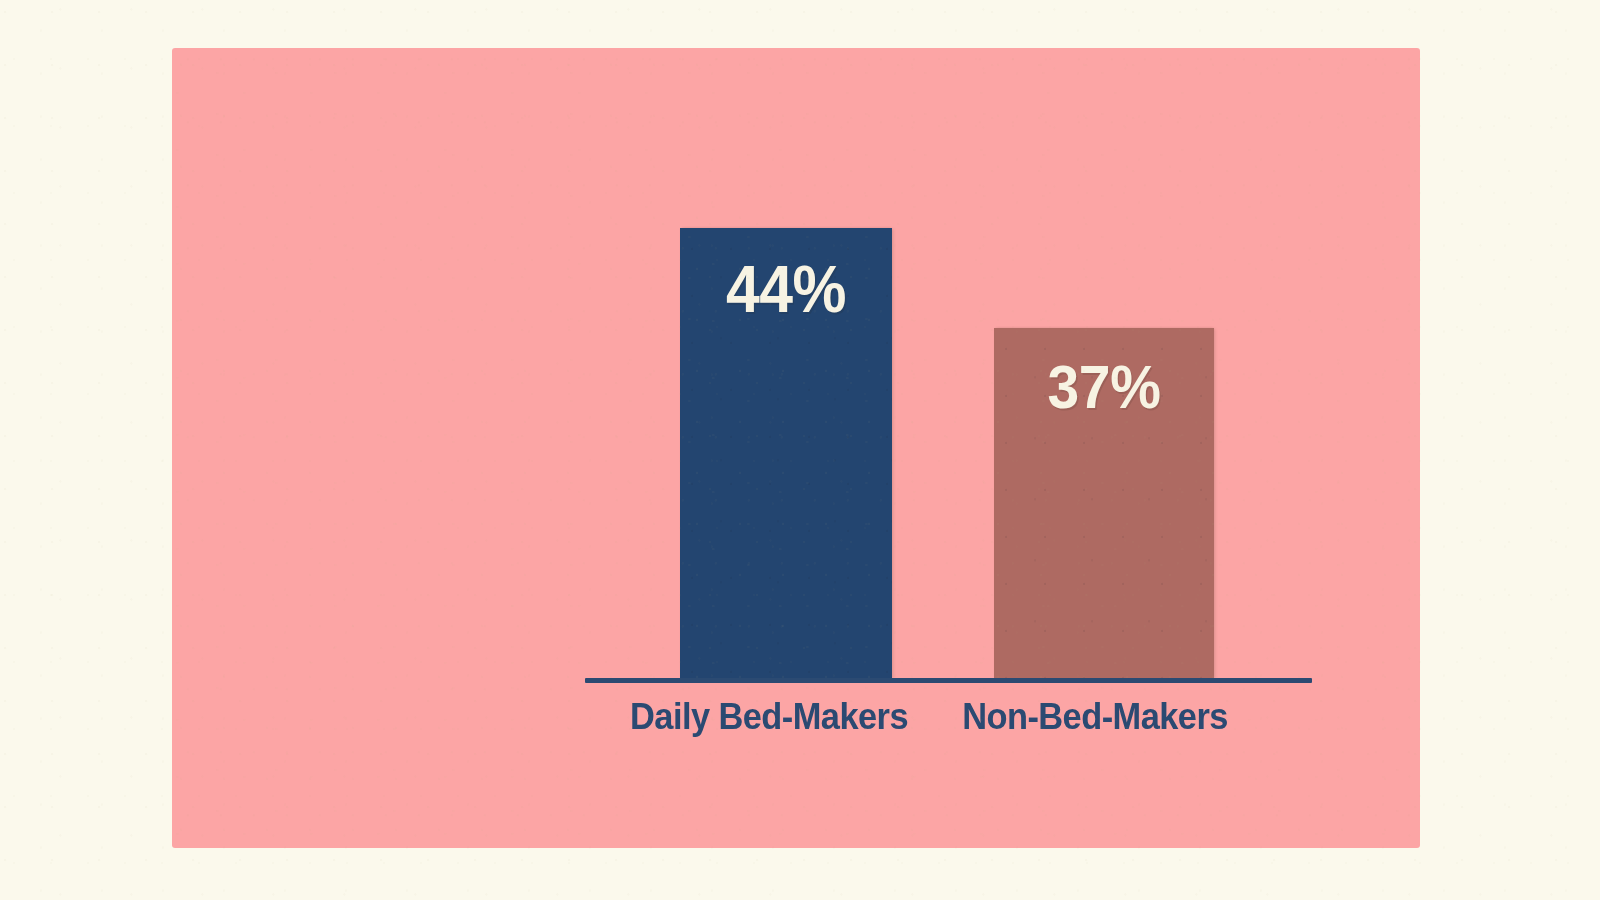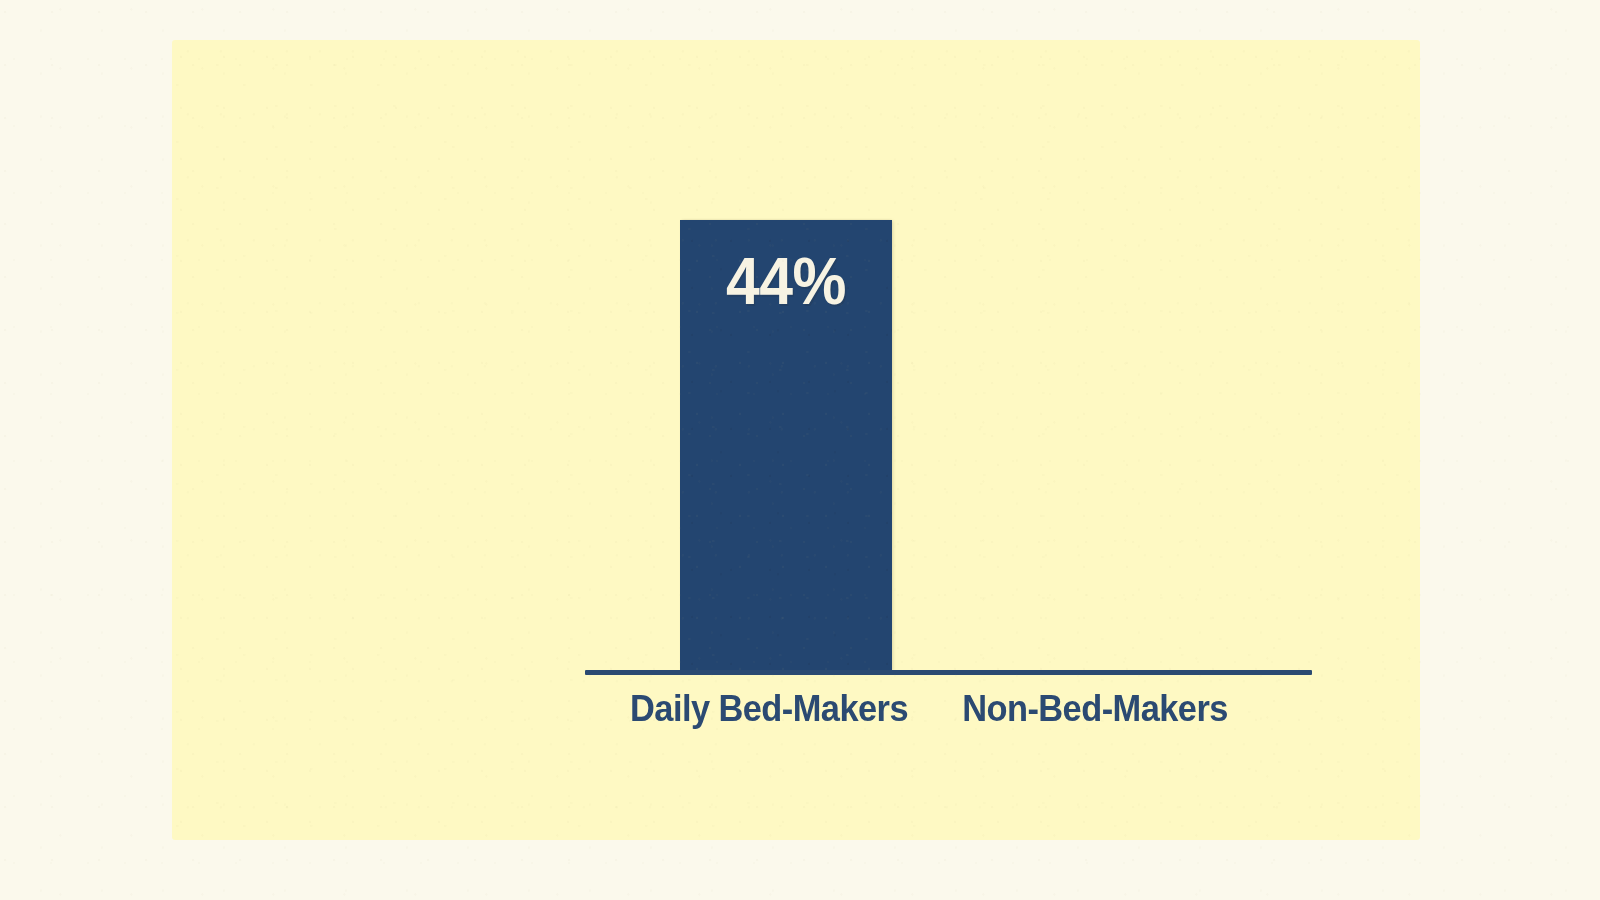--- a/index.html
+++ b/index.html
@@ -37,24 +37,24 @@
       radial-gradient(circle at 67% 71%, rgba(178,170,120,.08) 0 1px, transparent 1.4px),
       radial-gradient(circle at 38% 88%, rgba(178,170,120,.07) 0 1px, transparent 1.4px),
       radial-gradient(circle at 85% 16%, rgba(178,170,120,.08) 0 1px, transparent 1.4px);
     background-size: 47px 53px, 61px 43px, 37px 67px, 71px 59px;
   }
 
   
   #panel {
     position: absolute;
     left: 172px;
-    top: 40px;
+    top: 48px;
     width: 1248px;
     height: 800px;
-    background: #fef9c3;
+    background: #fca5a5;
     border-radius: 3px;
     overflow: hidden;
   }
   #panel::after {
     content: "";
     position: absolute;
     inset: 0;
     pointer-events: none;
     opacity: .55;
     background-image:
@@ -147,20 +147,24 @@
 
   <div id="panel">
 
     <div id="plot">
 
       <div id="bar-0" class="bar" style="top: 180px; height: 452px; background: rgb(35, 69, 112);">
         <span class="grain"></span>
         <span class="bar-value">44%</span>
       </div>
 
+      <div id="bar-1" class="bar" style="top: 280px; height: 352px; background: rgb(174, 106, 98);">
+        <span class="grain"></span>
+        <span class="bar-value">37%</span>
+      </div>
 
       <div id="axis-line" style="background: rgb(43, 74, 114);"></div>
 
       <div id="cat-0" class="cat-label" style="color: rgb(43, 74, 114);">Daily Bed-Makers</div>
 
       <div id="cat-1" class="cat-label" style="color: rgb(43, 74, 114);">Non-Bed-Makers</div>
 
     </div>
   </div>
 </div>

